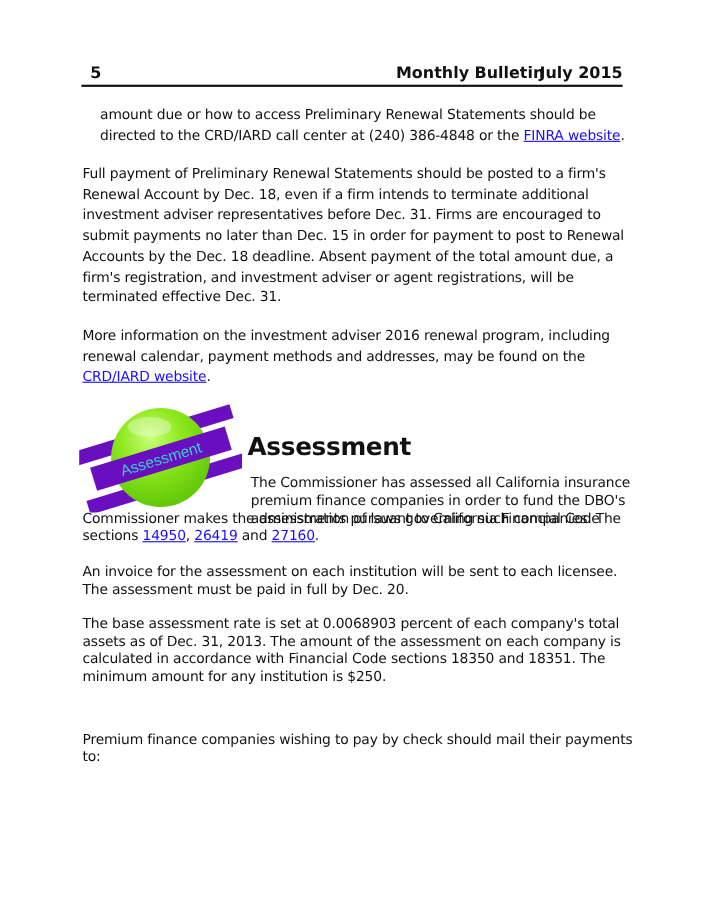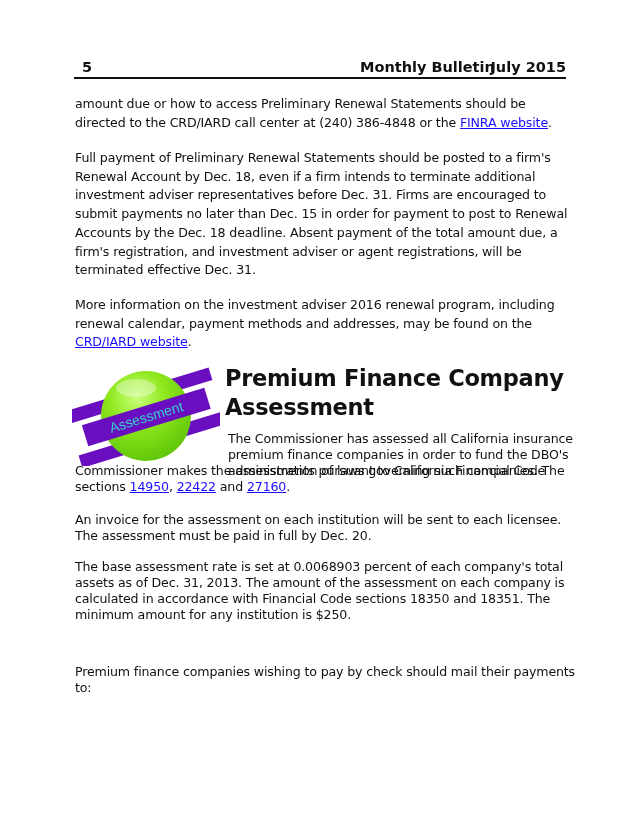--- a/index.html
+++ b/index.html
@@ -46,21 +46,21 @@
 </style>
 </head>
 <body>
 
 <div class="header">
   <span class="page-num">5</span>
   <span class="pub">Monthly Bulletin</span>
   <span class="date">July 2015</span>
 </div>
 
-<p class="p" style="top:95px;">
+<p class="p" style="top:95px;margin-left:16px;">
   <span>amount due or how to access Preliminary Renewal Statements should be directed to the CRD/IARD call center at (240) 386-4848 or the </span><a class="link" href="#">FINRA website</a><span>.</span>
 </p>
 
 <p class="p" style="top:149px;">Full payment of Preliminary Renewal Statements should be posted to a firm's Renewal Account by Dec. 18, even if a firm intends to terminate additional investment adviser representatives before Dec. 31.  Firms are encouraged to submit payments no later than Dec. 15 in order for payment to post to Renewal Accounts by the Dec. 18 deadline.  Absent payment of the total amount due, a firm's registration, and investment adviser or agent registrations, will be terminated effective Dec. 31.</p>
 
 <p class="p" style="top:284px;margin-top:12px;">
   <span>More information on the investment adviser 2016 renewal program, including renewal calendar, payment methods and addresses, may be found on the </span><a class="link" href="#">CRD/IARD website</a><span>.</span>
 </p>
 
 <svg class="logo" viewBox="0 0 148 100">
@@ -77,28 +77,28 @@
   </g>
   <circle cx="74" cy="50" r="45" fill="url(#g)"></circle>
   <ellipse cx="64" cy="22" rx="20" ry="9" fill="#ffffff" opacity="0.35"></ellipse>
   <g transform="rotate(-17 74 50)">
     <rect x="10" y="40" width="128" height="22" fill="#6a0fc0"></rect>
     <text x="74" y="56" text-anchor="middle" font-family="Liberation Sans, sans-serif" font-size="14" fill="#33d1c8">Assessment</text>
   </g>
 </svg>
 
 <h2 class="h2">
-  <span>Premium Finance Company</span><br>
+  <br>
   <span>Assessment</span>
 </h2>
 
 <p class="indent-p">The Commissioner has assessed all California insurance premium finance companies in order to fund the DBO's administration of laws governing such companies.  The</p>
 
 <p class="wrap-p">
-  <span>Commissioner makes the assessments pursuant to California Financial Code sections </span><a class="link" href="#">14950</a><span>, </span><a class="link" href="#">22422</a><span> and </span><a class="link" href="#">27160</a><span>.</span>
+  <span>Commissioner makes the assessments pursuant to California Financial Code sections </span><a class="link" href="#">14950</a><span>, </span><a class="link" href="#">26419</a><span> and </span><a class="link" href="#">27160</a><span>.</span>
 </p>
 
 <p class="p" style="top:512px; line-height:16px;">An invoice for the assessment on each institution will be sent to each licensee. The assessment must be paid in full by Dec. 20.</p>
 
 <p class="p" style="top:559px; line-height:16px;">The base assessment rate is set at 0.0068903 percent of each company's total assets as of Dec. 31, 2013.  The amount of the assessment on each company is calculated in accordance with Financial Code sections 18350 and 18351.  The minimum amount for any institution is $250.</p>
 
 <p class="p" style="top:664px; line-height:16px;">Premium finance companies wishing to pay by check should mail their payments to:</p>
 
 <div class="address">
 </div>

